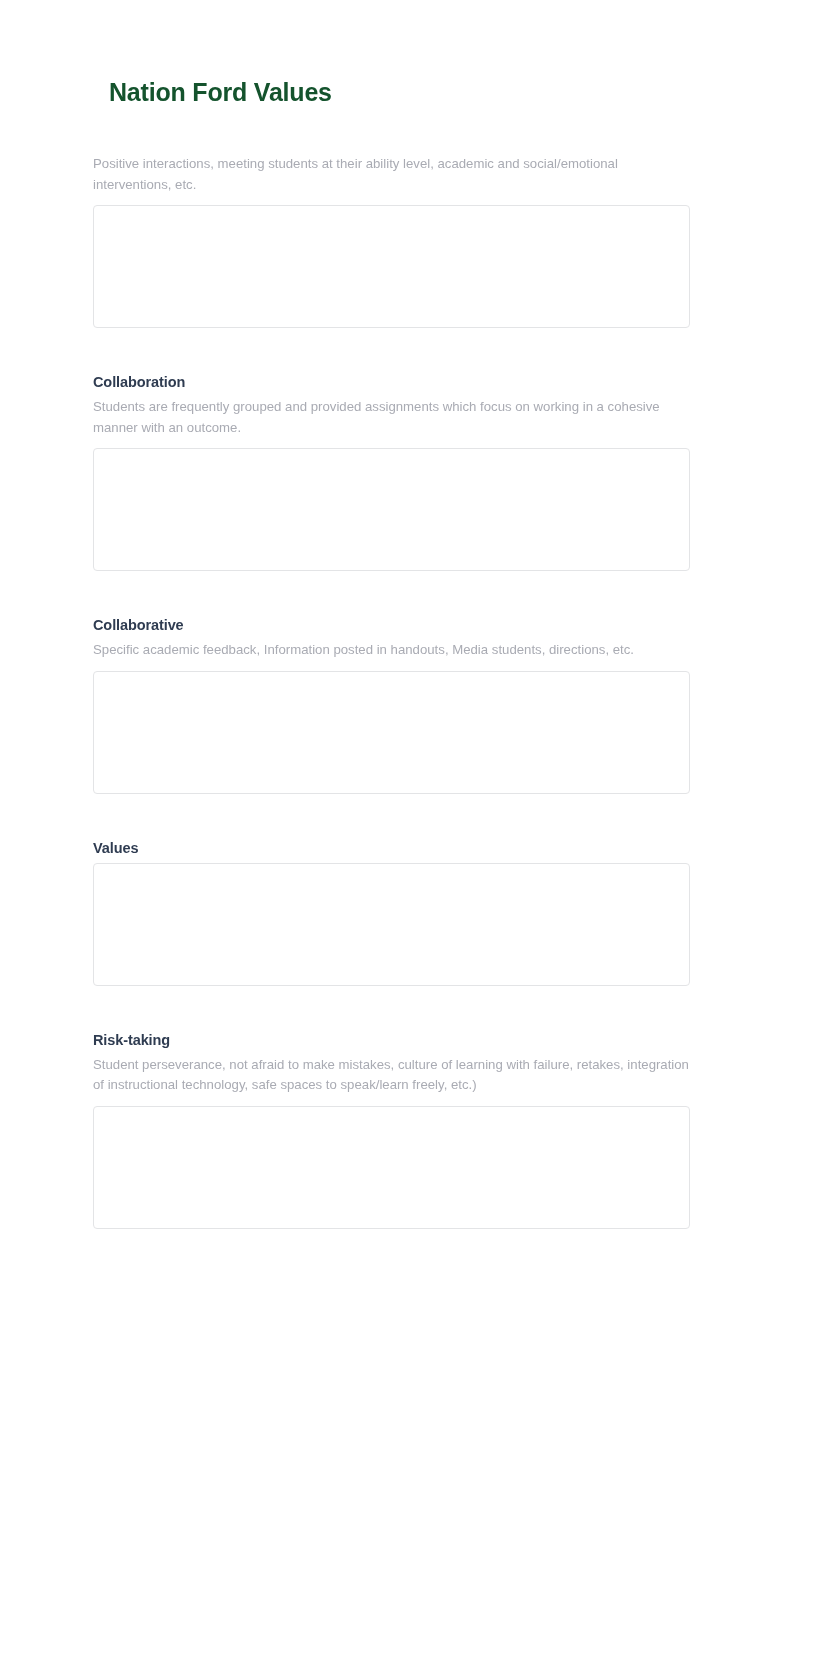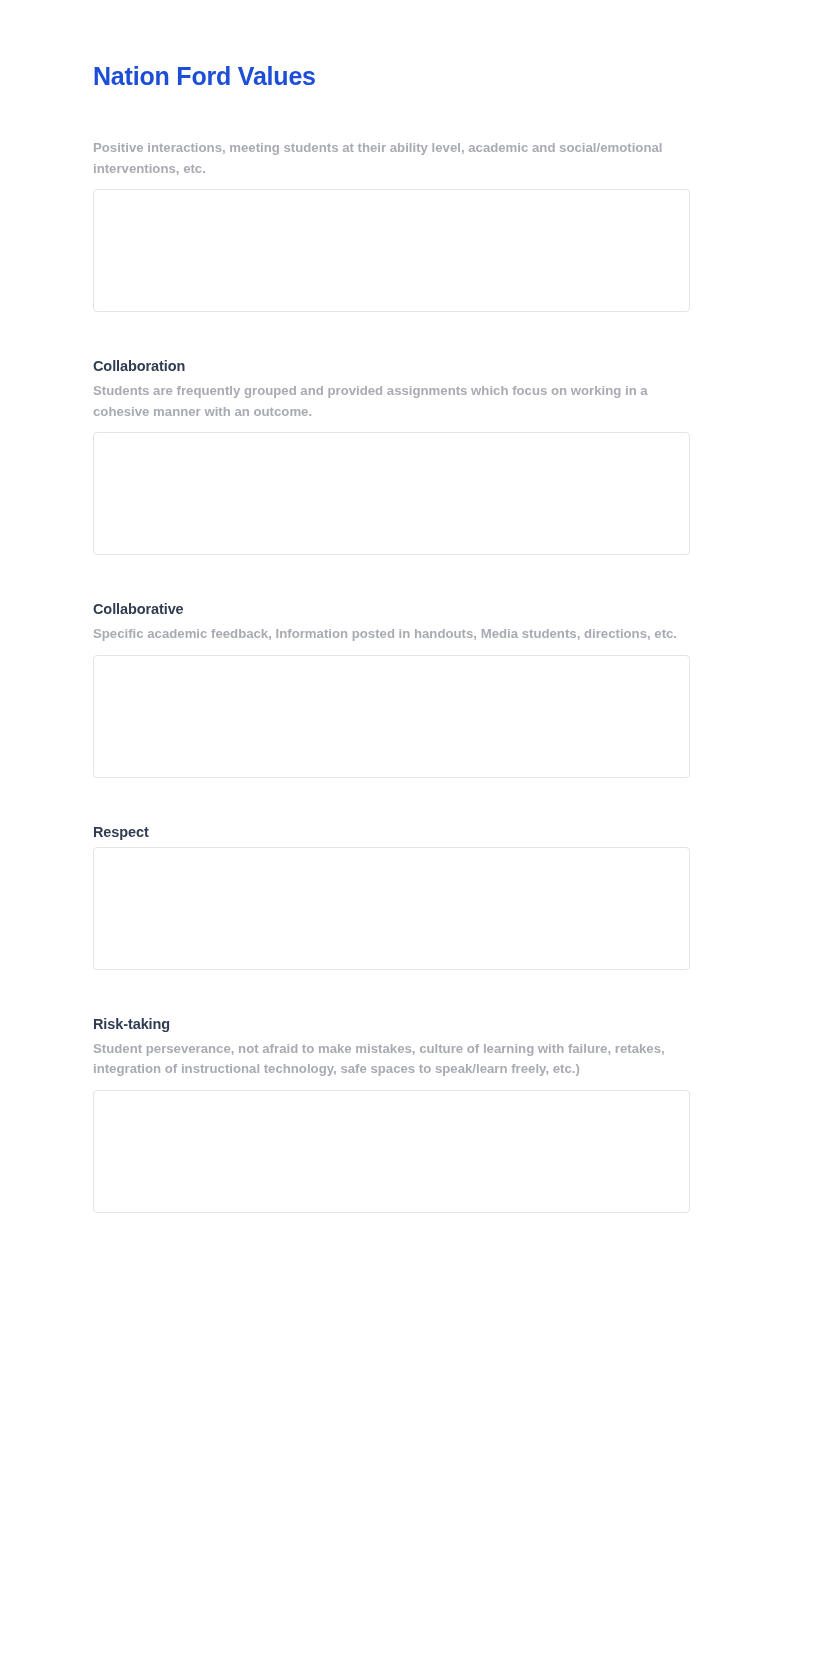--- a/index.html
+++ b/index.html
@@ -24,23 +24,23 @@
   }
   .content {
     position: absolute;
     left: 93px;
     top: 0;
     width: 598px;
   }
   .page-title {
     font-size: 25px;
     font-weight: bold;
-    color: #1d4ed8;
+    color: #14532d;
     letter-spacing: -0.2px;
-    margin: 0;
+    margin: 16px;
     padding-top: 60px;
     line-height: 32px;
   }
   .sections {
     margin-top: 46px;
   }
   .form-section {
     margin-bottom: 35px;
   }
   .section-heading {
@@ -49,21 +49,21 @@
     color: #2f3c51;
     margin: 0 0 5px 0;
     line-height: 20px;
     letter-spacing: -0.1px;
   }
   .section-description {
     font-size: 13.2px;
     color: #a9abb3;
     line-height: 20.5px;
     margin: 0 0 10px 0;
-    font-weight: bold;
+    font-weight: normal;
     max-width: 600px;
   }
   .answer-box {
     box-sizing: border-box;
     width: 597px;
     height: 123px;
     border: 1px solid #e3e4e6;
     border-radius: 4px;
     background: #ffffff;
     display: block;
@@ -104,21 +104,21 @@
 
       <div class="form-section">
         <div class="section-heading">Collaborative</div>
         <div class="section-description">Specific academic feedback, Information posted in handouts, Media students, directions, etc.</div>
         <textarea class="answer-box" placeholder="" style=""></textarea>
       </div>
 
       <div class="section-gap"></div>
 
       <div class="form-section">
-        <div class="section-heading">Respect</div>
+        <div class="section-heading">Values</div>
         <textarea class="answer-box" placeholder="" style=""></textarea>
       </div>
 
       <div class="section-gap"></div>
 
       <div class="form-section">
         <div class="section-heading">Risk-taking</div>
         <div class="section-description">Student perseverance, not afraid to make mistakes, culture of learning with failure, retakes, integration of instructional technology, safe spaces to speak/learn freely, etc.)</div>
         <textarea class="answer-box" placeholder="" style=""></textarea>
       </div>

